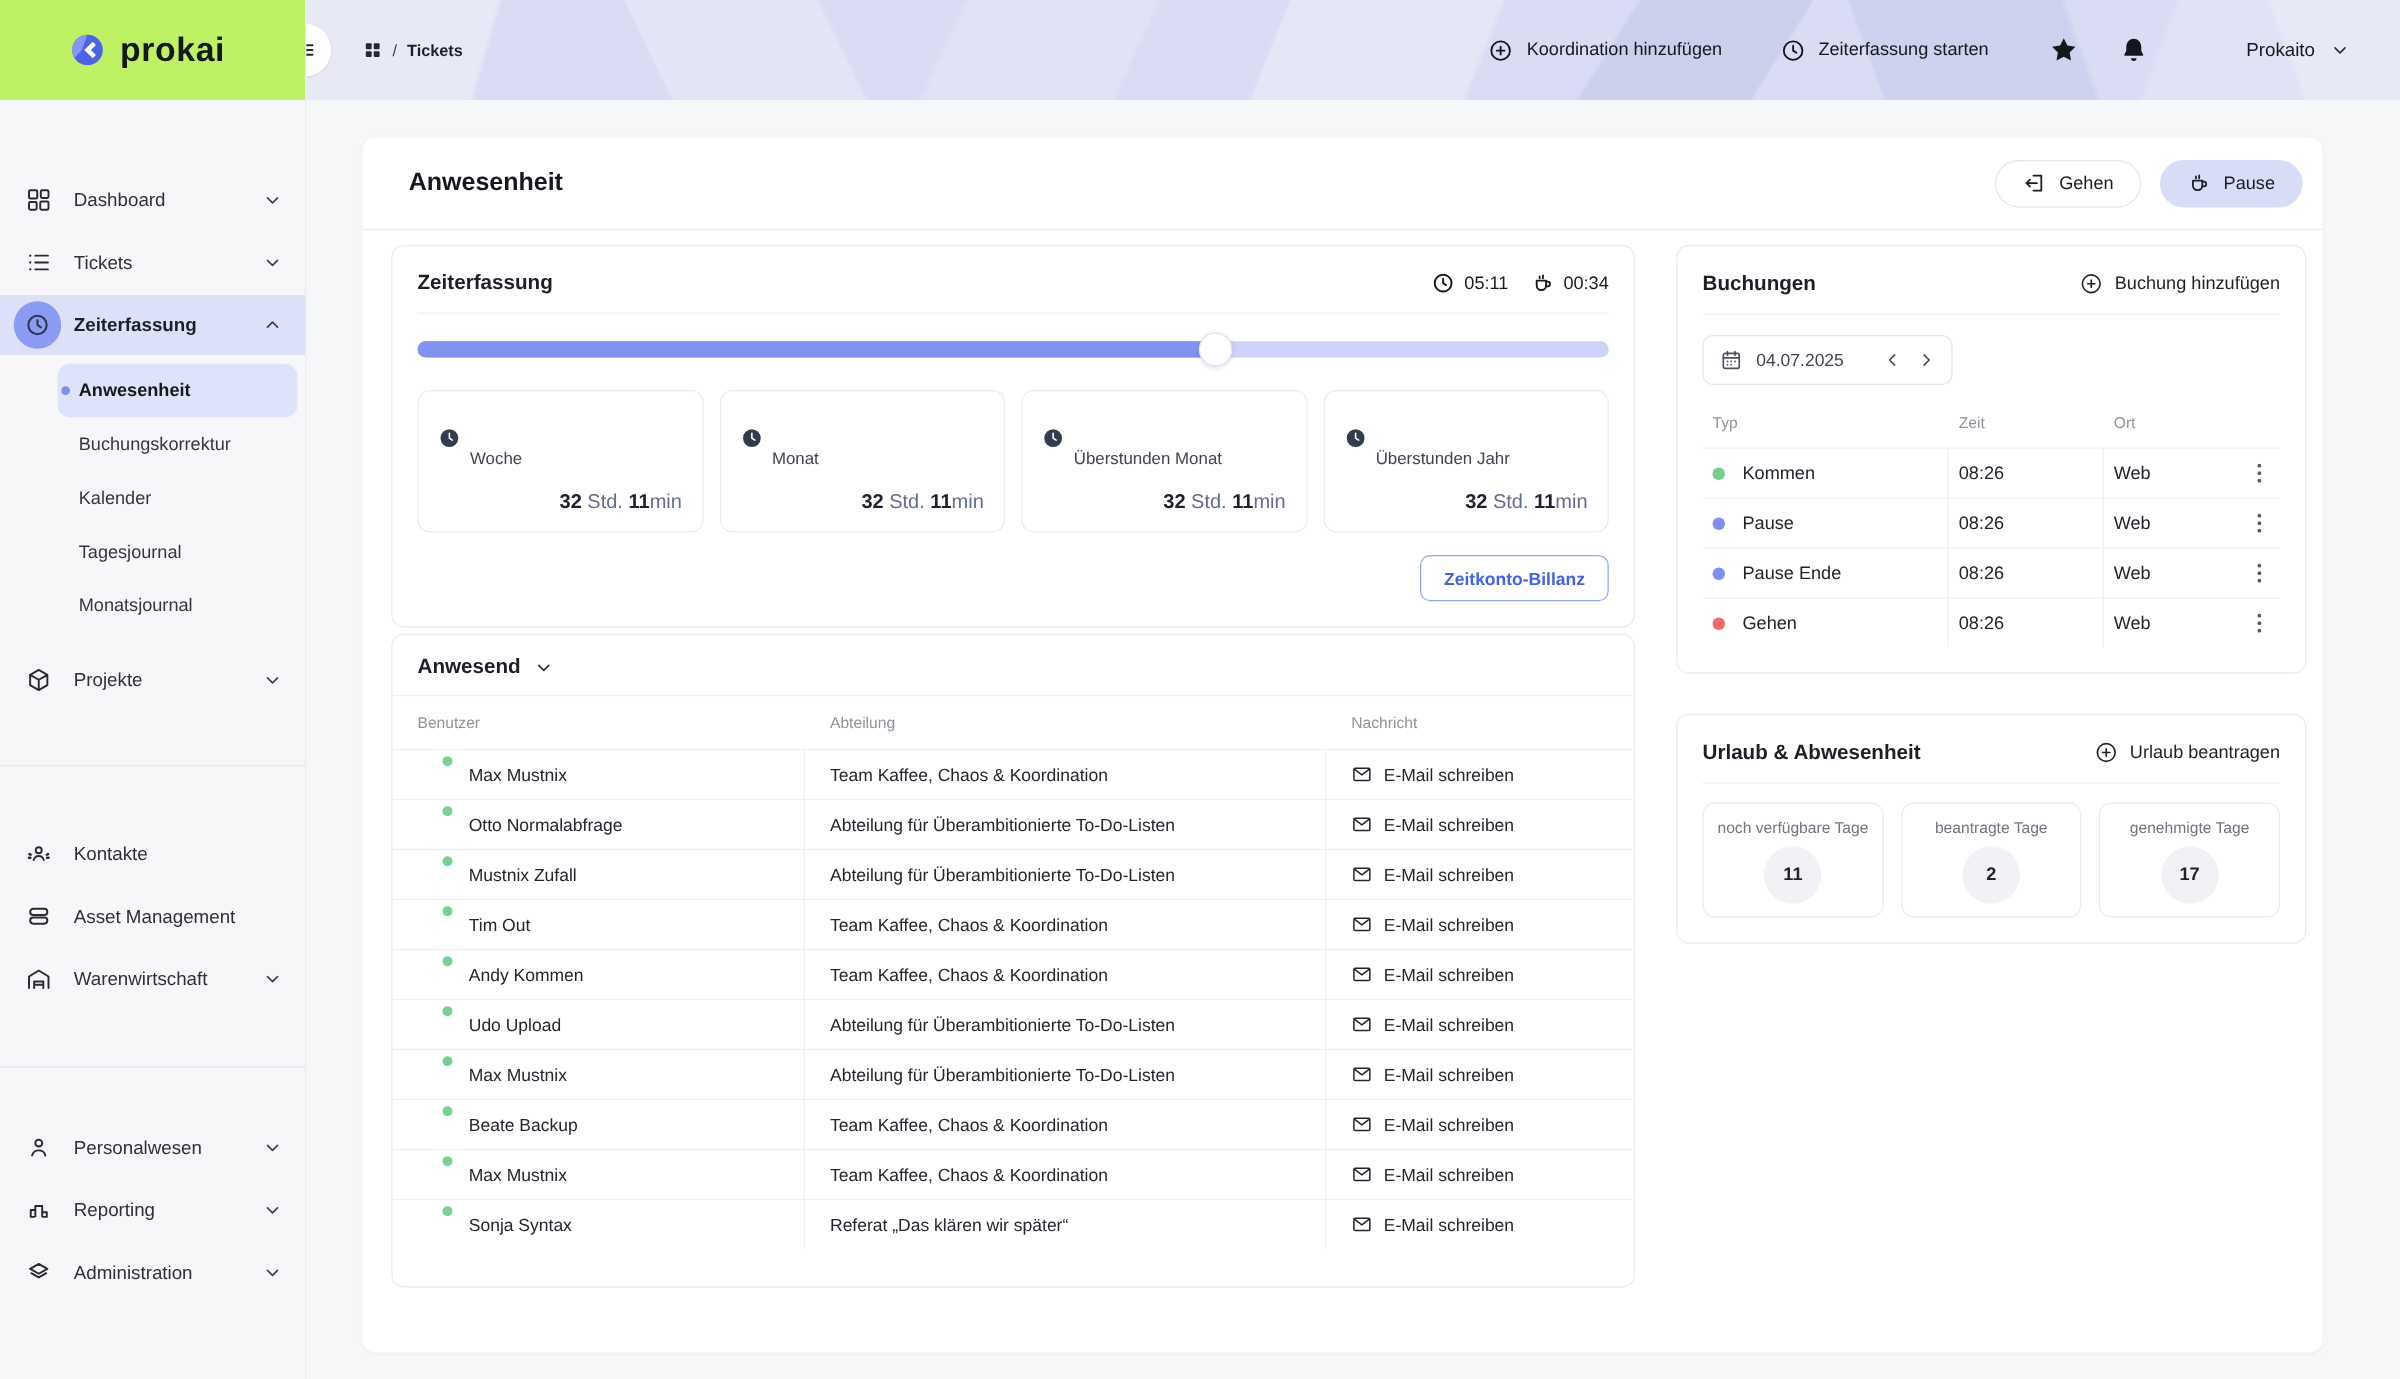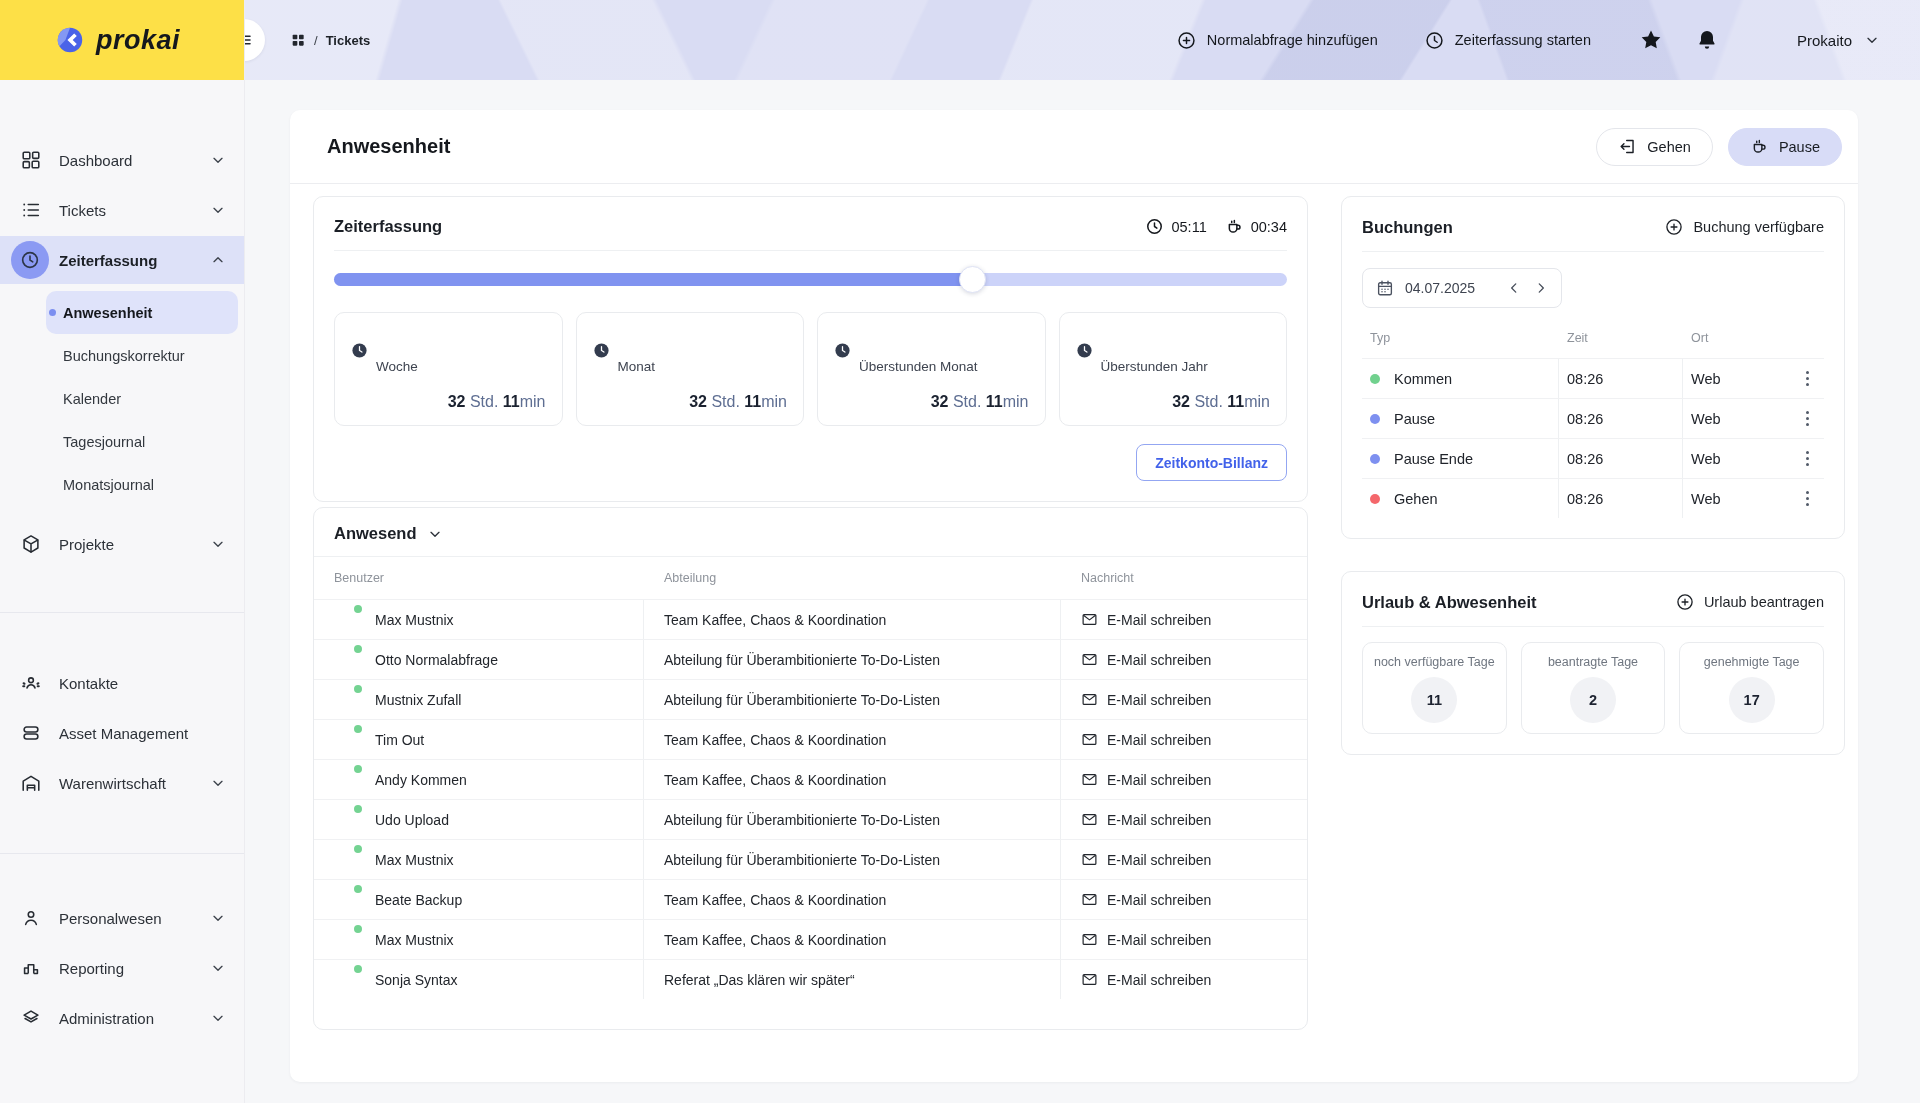--- a/index.html
+++ b/index.html
@@ -1,21 +1,21 @@
 <!DOCTYPE html>
 <html lang="de"><head>
 <meta charset="utf-8">
 <style>
   * { margin:0; padding:0; box-sizing:border-box; }
   html,body { width:1920px; height:1103px; overflow:hidden; background:#f6f7f9;
     font-family:"Liberation Sans","DejaVu Sans",sans-serif; color:#1c2026; }
 
   
   .sidebar{position:absolute;left:0;top:0;width:245px;height:1103px;background:#f7f7f9;border-right:1px solid #ececf0;z-index:5;}
-  .logo-row{height:80px;background:#fde047;display:flex;align-items:center;padding-left:56px;gap:12px;font-style:italic;}
+  .logo-row{height:80px;background:#bef264;display:flex;align-items:center;padding-left:56px;gap:12px;}
   .logo-text{font-size:27px;font-weight:700;letter-spacing:.5px;color:#15181d;}
   .nav{padding-top:56px;}
   .nav-item{height:48px;margin:0 0 2px 0;display:flex;align-items:center;padding:0 18px 0 20px;gap:17px;cursor:pointer;}
   .nav-item .ico{width:22px;height:22px;color:#272c33;flex:0 0 22px;display:flex;}
   .nav-label{font-size:15px;color:#2c3138;flex:1;}
   .chev{width:16px;height:16px;color:#3c424b;display:flex;}
   .nav-item.active-parent{background:#dde1f8;}
   .nav-item.active-parent .ico-circle{width:38px;height:38px;border-radius:50%;background:#8b9af3;display:flex;align-items:center;justify-content:center;margin-left:-9px;margin-right:-7px;}
   .nav-item.active-parent .nav-label{font-weight:700;color:#1c2026;}
   .subnav{margin:7px 0 12px 0;}
@@ -337,21 +337,21 @@
     <span class="crumb-label">Tickets</span>
   </div>
   <div class="tb-right">
     <div class="tb-btn gap1">
       <span class="ico">
           <svg viewBox="0 0 24 24" fill="none" stroke="currentColor" stroke-width="1.7" stroke-linecap="round">
             <circle cx="12" cy="12" r="8.5"></circle>
             <path d="M12 8.5v7M8.5 12h7"></path>
           </svg>
         </span>
-      <span>Normalabfrage hinzufügen</span>
+      <span>Koordination hinzufügen</span>
     </div>
     <div class="tb-btn gap2">
       <span class="ico">
           <svg viewBox="0 0 24 24" fill="none" stroke="currentColor" stroke-width="1.7" stroke-linecap="round" stroke-linejoin="round">
             <circle cx="12" cy="12" r="8.5"></circle>
             <path d="M12 7.5V12l3 2"></path>
           </svg>
         </span>
       <span>Zeiterfassung starten</span>
     </div>
@@ -715,21 +715,21 @@
         <section class="card">
           <div class="card-head">
             <span class="card-title">Buchungen</span>
             <span class="link-action">
               <span class="ico">
                   <svg viewBox="0 0 24 24" fill="none" stroke="currentColor" stroke-width="1.6" stroke-linecap="round">
                     <circle cx="12" cy="12" r="8.5"></circle>
                     <path d="M12 8.5v7M8.5 12h7"></path>
                   </svg>
                 </span>
-              <span>Buchung verfügbare</span>
+              <span>Buchung hinzufügen</span>
             </span>
           </div>
           <div class="date-box">
             <span class="ico">
                 <svg viewBox="0 0 24 24" fill="none" stroke="currentColor" stroke-width="1.8" stroke-linecap="round">
                   <rect x="3.5" y="5" width="17" height="16" rx="2"></rect>
                   <path d="M3.5 9.8h17M8 3v4M16 3v4"></path>
                   <circle cx="8" cy="13.5" r="1" fill="currentColor" stroke="none"></circle>
                   <circle cx="12" cy="13.5" r="1" fill="currentColor" stroke="none"></circle>
                   <circle cx="16" cy="13.5" r="1" fill="currentColor" stroke="none"></circle>

